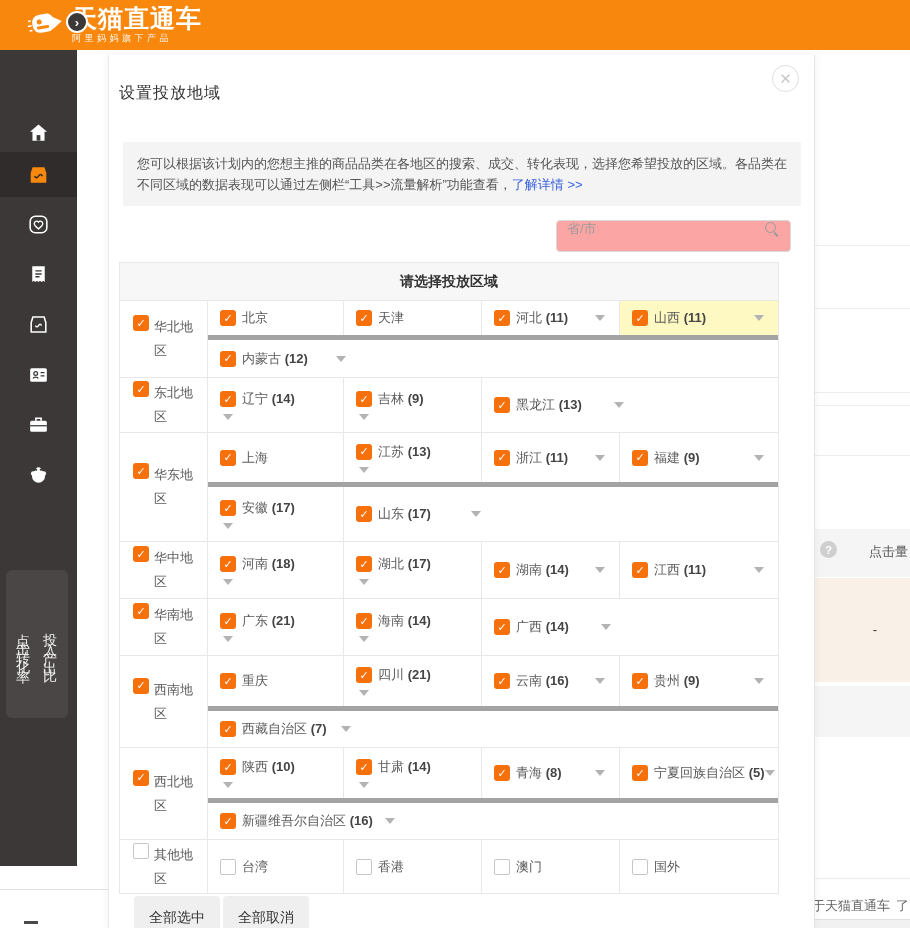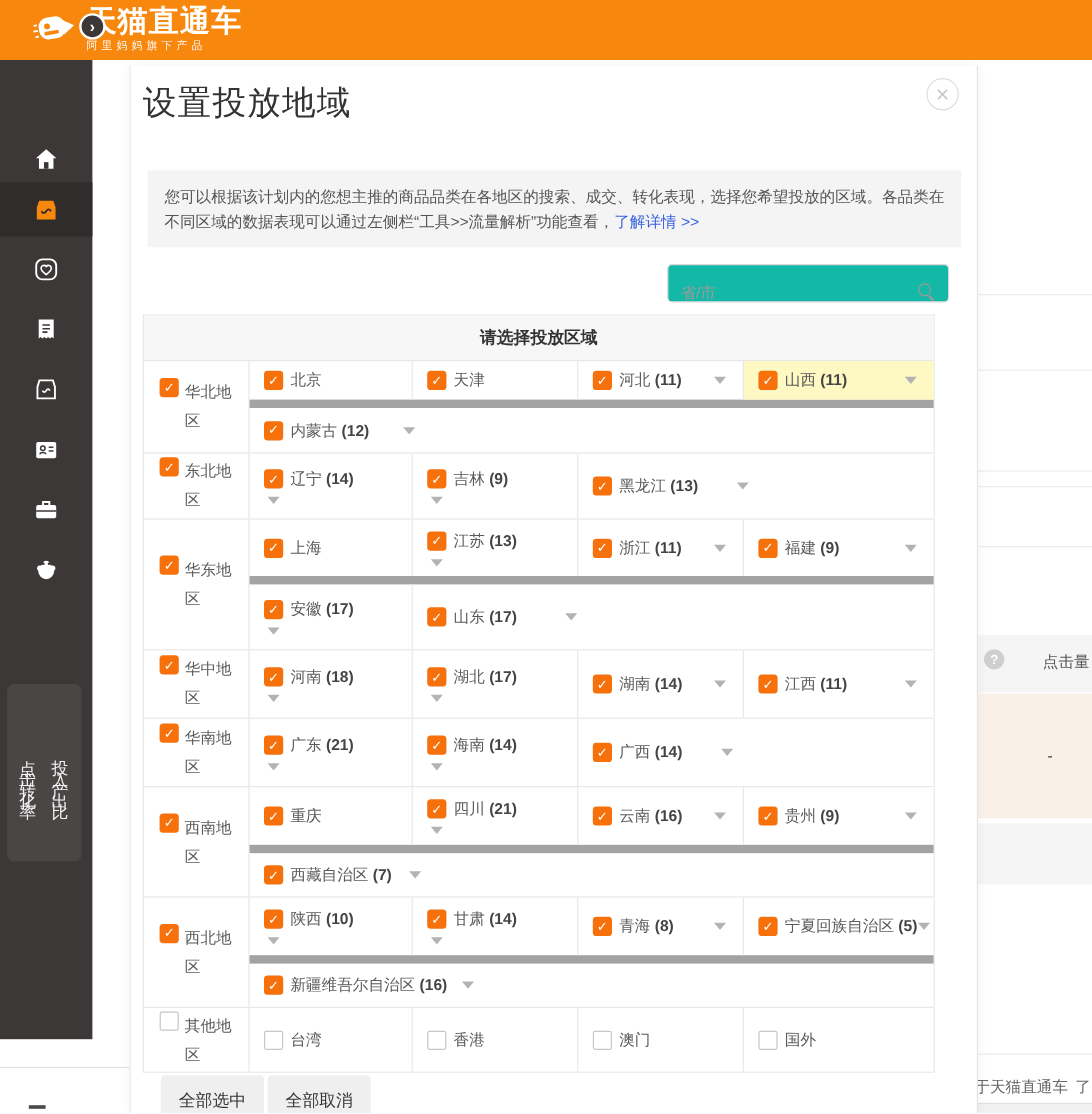--- a/index.html
+++ b/index.html
@@ -35,45 +35,45 @@
   .under-dash { position:absolute; left:860px; top:622px; width:30px; text-align:center; font-size:13px; color:#333; }
   .under-foot-text { position:absolute; top:897px; font-size:13px; color:#666; white-space:nowrap; }
   .left-dash { position:absolute; left:24px; top:921px; width:14px; height:3px; background:#4a4a4a; }
 
   
   .modal { position:absolute; left:108px; top:55px; width:707px; height:873px; background:#fff;
     border-left:1px solid #eaeaea; border-right:1px solid #e4e4e4; box-shadow:0 0 10px rgba(0,0,0,.05); z-index:10; overflow:hidden; }
   .modal-close { position:absolute; left:663px; top:10px; width:27px; height:27px; border-radius:50%;
     border:1px solid #dedede; background:#fff; color:#c9c9c9; font-size:15px;
     display:flex; align-items:center; justify-content:center; cursor:pointer; }
-  .modal-title { position:absolute; left:10px; top:12px; font-size:28px; color:#333; font-weight:500; letter-spacing:1px;text-align:center; }
+  .modal-title { position:absolute; left:10px; top:28px; font-size:16px; color:#333; font-weight:500; letter-spacing:1px;text-align:center; }
   .info-box { position:absolute; left:14px; top:87px; width:678px; min-height:61px; background:#f4f4f4;
     padding:11px 14px; font-size:13px; line-height:21px; color:#555; }
   .info-link { color:#3a62df; text-decoration:none; cursor:pointer; }
 
   .search-box { position:absolute; left:447px; top:165px; width:235px; height:32px; border:1px solid #d9d9d9;
-    border-radius:4px; background:#14b8a6; display:flex; align-items:flex-end; }
+    border-radius:4px; background:#fca5a5; display:flex; align-items:flex-start; }
   .search-box input { flex:1; border:none; outline:none; font-size:13px; color:#333; padding:0 10px;
     font-family:inherit; background:transparent; }
   .search-box input::placeholder { color:#9b9b9b; }
   .mag { position:relative; width:16px; height:16px; margin-right:10px; cursor:pointer; }
   .mag::before { content:""; position:absolute; left:1px; top:1px; width:9px; height:9px; border:1.6px solid #9a9a9a; border-radius:50%; }
   .mag::after { content:""; position:absolute; left:11px; top:11px; width:5px; height:1.6px; background:#9a9a9a; transform:rotate(45deg); transform-origin:0 0; }
 
   
   .rtable { position:absolute; left:10px; top:207px; width:660px; border:1px solid #e8e8e8; }
   .rtable-head { height:38px; background:#f7f7f7; border-bottom:1px solid #e8e8e8; display:flex;
     align-items:center; justify-content:center; font-size:14px; font-weight:bold; color:#333; }
   .region-row { display:flex; border-bottom:1px solid #e8e8e8; }
   .region-row:last-child { border-bottom:none; }
   .region-cell { width:88px; border-right:1px solid #e8e8e8; display:flex; align-items:center; padding-left:13px; }
   .region-cell .rg { display:flex; align-items:flex-start; gap:5px; }
   .region-cell .rg-label { width:50px; font-size:13px; color:#5a5a5a; line-height:24px; }
   .sub-wrap { flex:1; display:flex; flex-direction:column; }
-  .sub-row { display:grid; grid-template-columns:136px 138px 138px 158px; border-bottom:7px solid #a3a3a3; }
+  .sub-row { display:grid; grid-template-columns:136px 138px 138px 158px; border-bottom:5px solid #a3a3a3; }
   .sub-row:last-child { border-bottom:none; }
   .cell { display:flex; align-items:center; padding-left:12px; border-right:1px solid #e8e8e8; overflow:hidden; }
   .cell:last-child { border-right:none; }
   .cell.hovered { background:#fef9c3; }
   .cell.below { flex-direction:column; align-items:flex-start; justify-content:center; gap:6px; }
   .cb-line { display:flex; align-items:center; gap:6px; white-space:nowrap; }
   .lbl { font-size:13px; color:#5a5a5a; }
   .lbl b { font-weight:bold; color:#444; }
   .cb { width:16px; height:16px; border-radius:3px; background:#f6700c; color:#fff; font-size:11px; font-weight:bold;
     display:flex; align-items:center; justify-content:center; flex:0 0 auto; cursor:pointer; }

